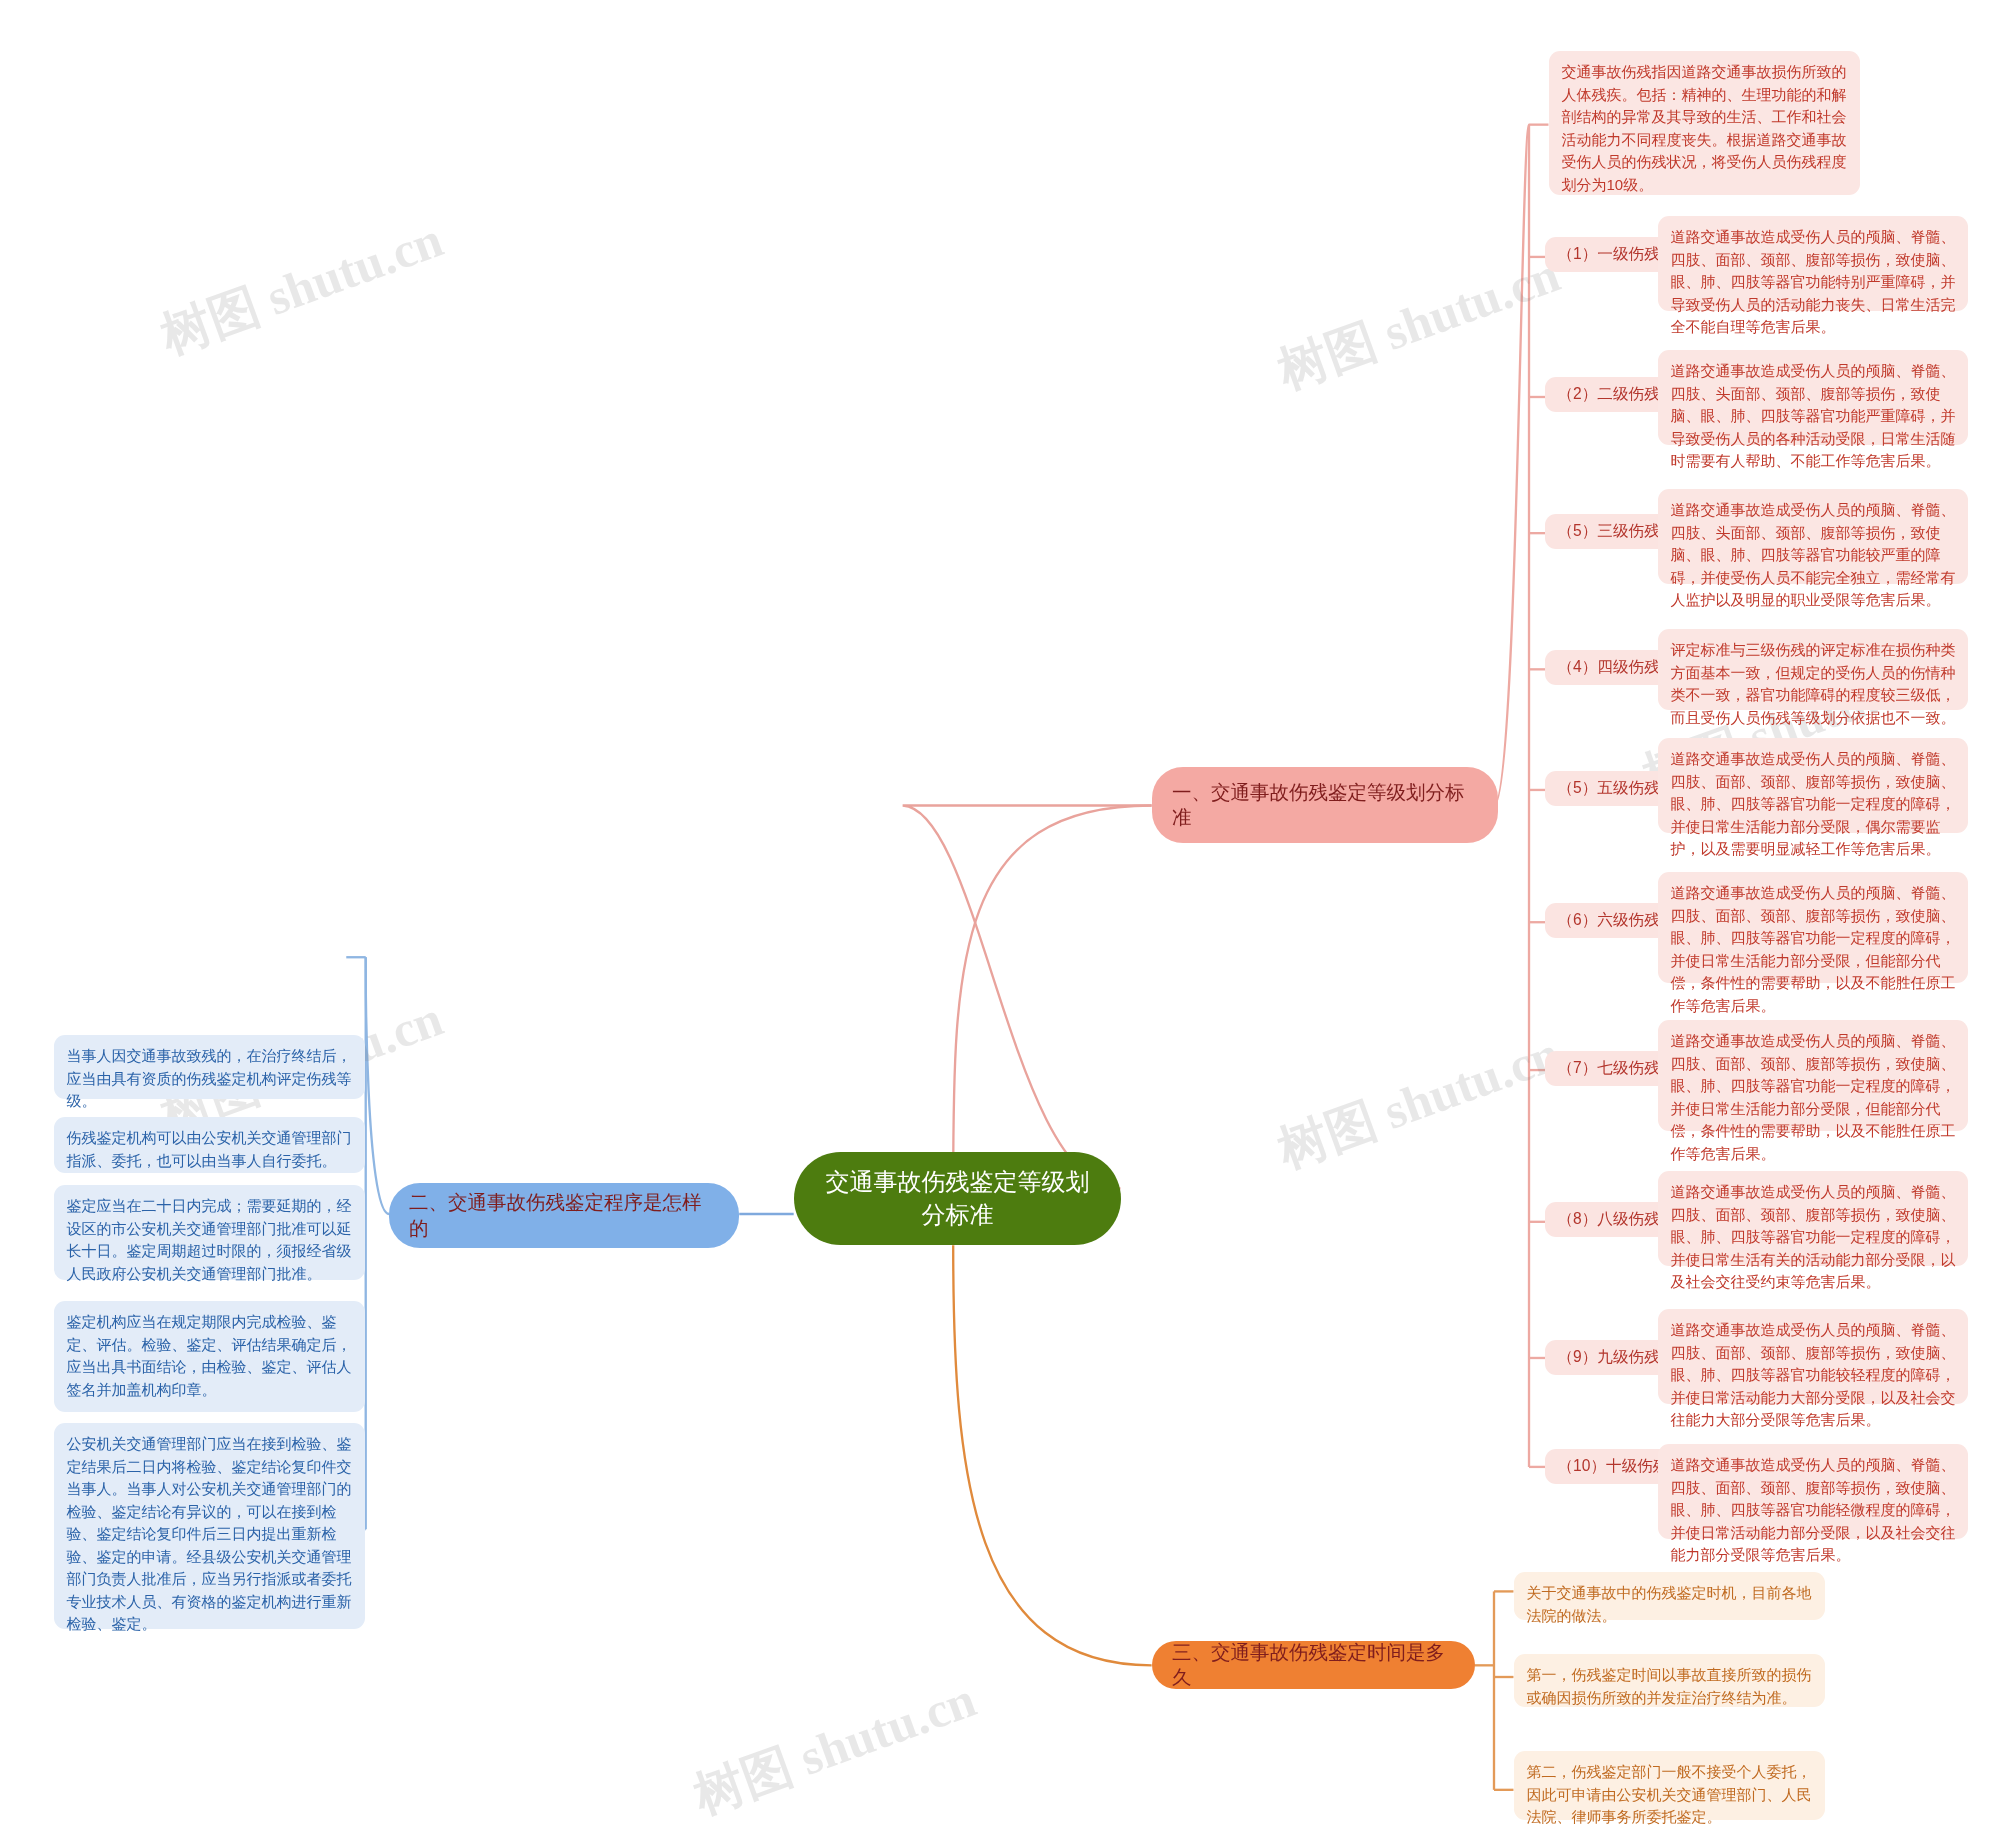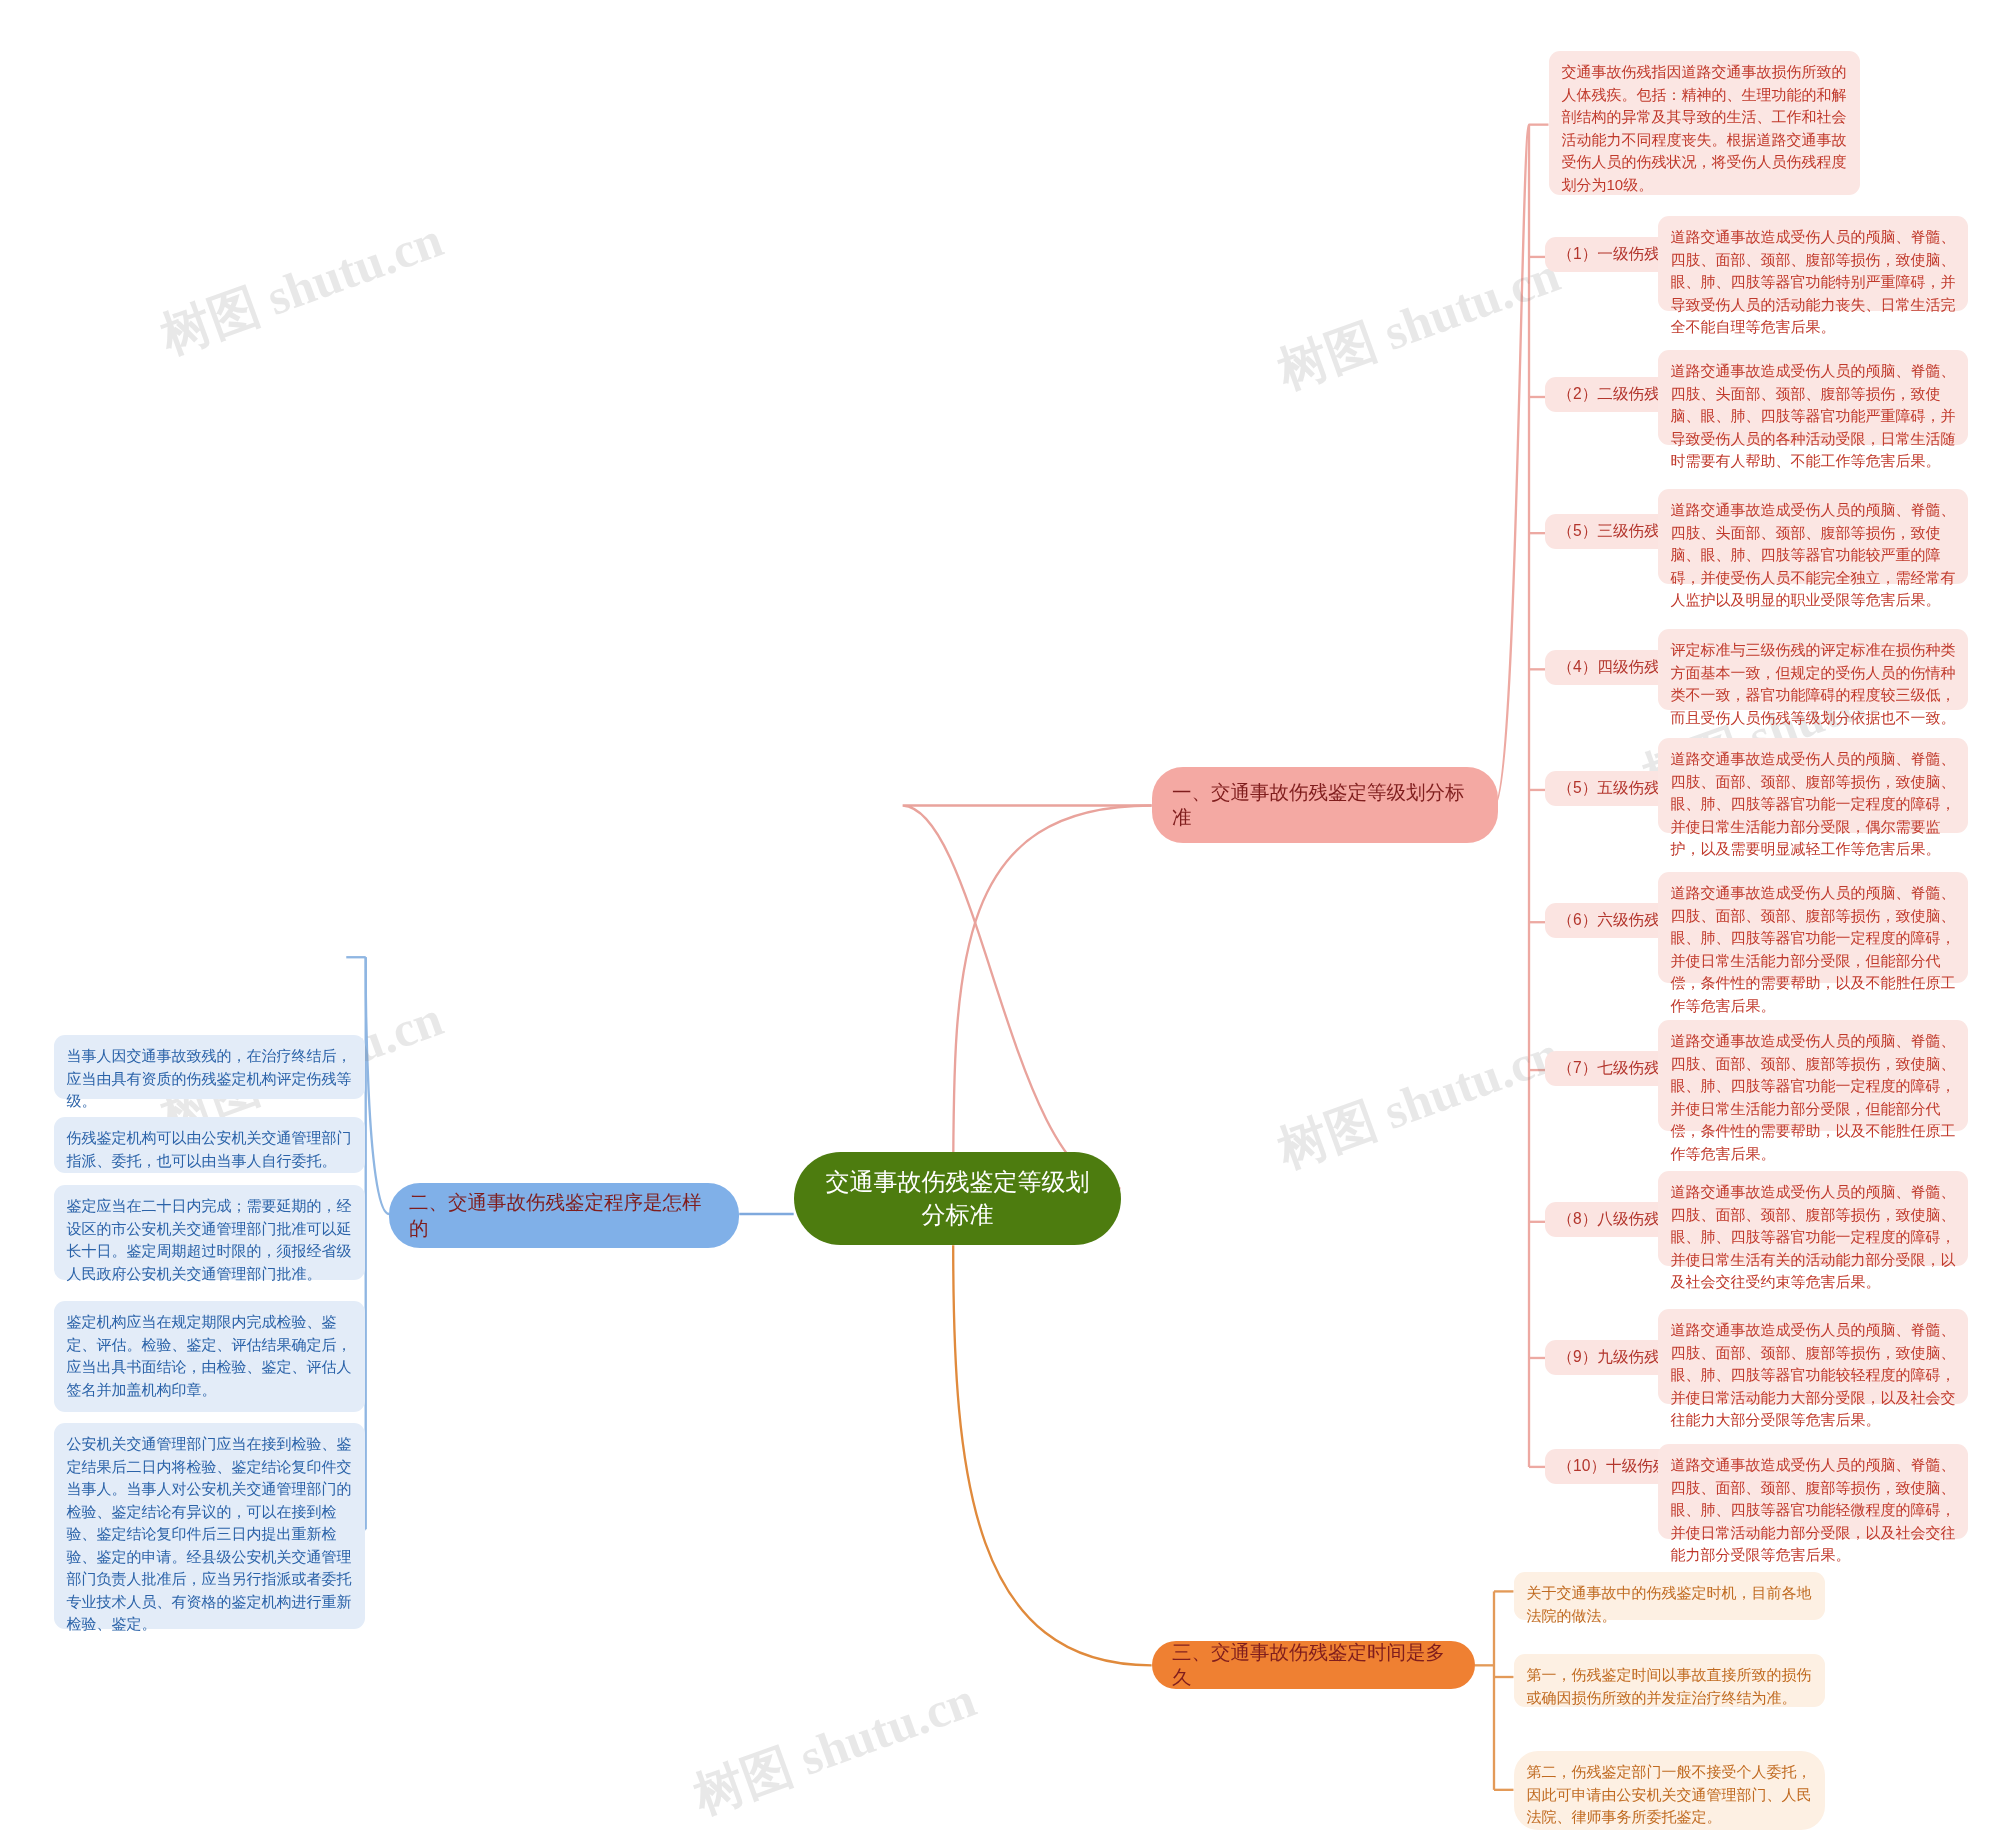--- a/index.html
+++ b/index.html
@@ -207,18 +207,18 @@
   <div class="branch orange" style="left:1152px;top:1641px;width:323px;height:48px;">
     <span>三、交通事故伤残鉴定时间是多久</span>
   </div>
 
   <div class="card orange" style="left:1514px;top:1572px;width:311px;height:48px;">
     <span>关于交通事故中的伤残鉴定时机，目前各地法院的做法。</span>
   </div>
   <div class="card orange" style="left:1514px;top:1654px;width:311px;height:53px;">
     <span>第一，伤残鉴定时间以事故直接所致的损伤或确因损伤所致的并发症治疗终结为准。</span>
   </div>
-  <div class="card orange" style="left:1514px;top:1751px;width:311px;height:79px;border-radius:24px;">
+  <div class="card orange" style="left:1514px;top:1751px;width:311px;height:69px;">
     <span>第二，伤残鉴定部门一般不接受个人委托，因此可申请由公安机关交通管理部门、人民法院、律师事务所委托鉴定。</span>
   </div>
 
 </div>
 
 
 </body></html>

